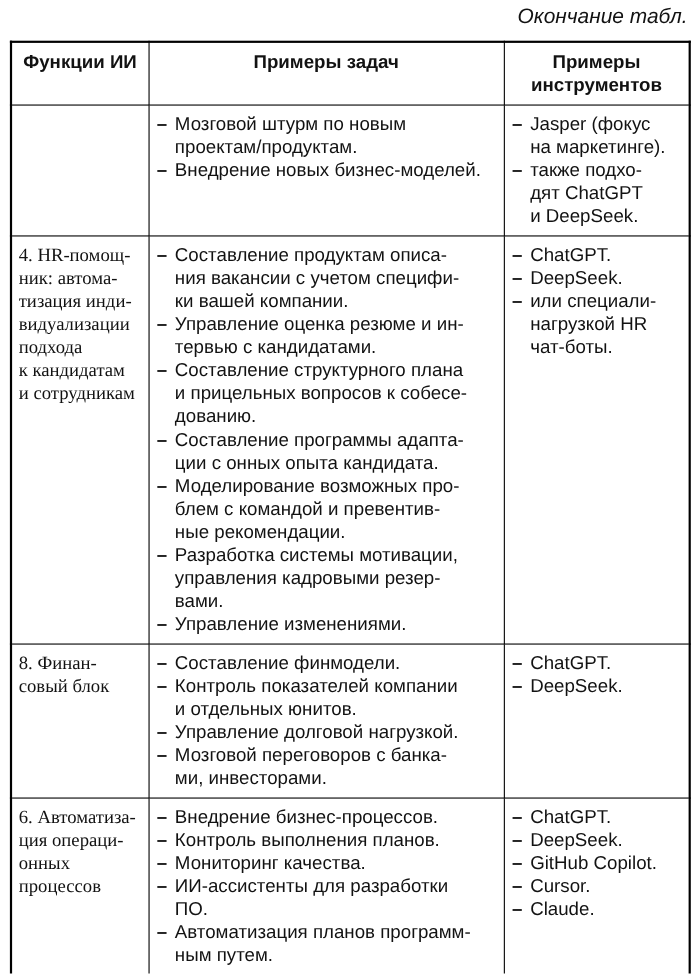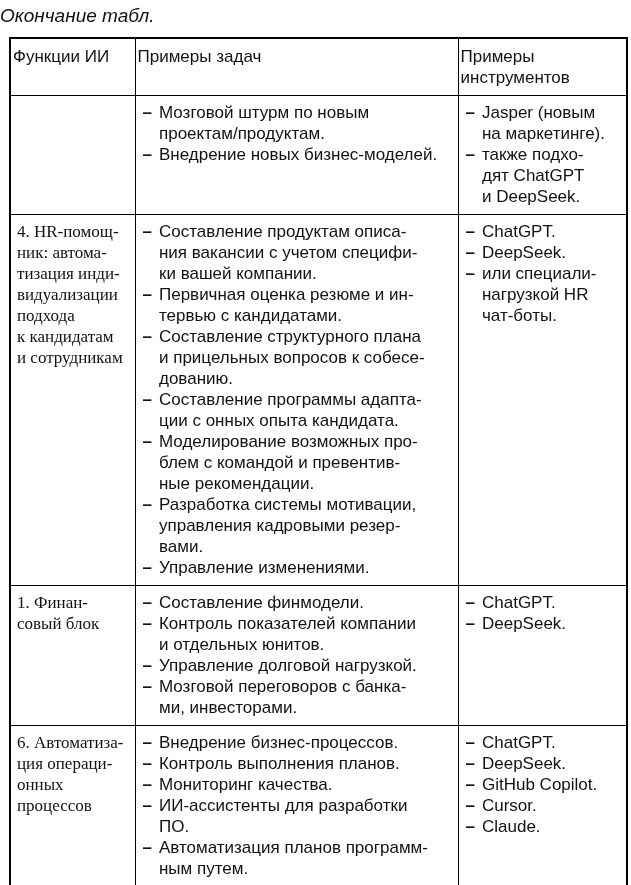--- a/index.html
+++ b/index.html
@@ -5,21 +5,21 @@
   * { box-sizing: border-box; }
   html, body {
     margin: 0; padding: 0;
     width: 631px; height: 885px;
     background: #ffffff;
     font-family: "Liberation Sans", sans-serif;
     color: #121212;
     overflow: hidden;
   }
   .caption {
-    text-align: left;
+    text-align: right;
     font-style: italic;
     font-size: 19px;
     line-height: 24px;
     padding: 4px 6px 0 0;
   }
   table.ai-table {
     border-collapse: collapse;
     table-layout: fixed;
     width: 617px;
     margin: 9px 0 0 9px;
@@ -29,22 +29,22 @@
   col.c1 { width: 125px; }
   col.c2 { width: 323px; }
   col.c3 { width: 169px; }
   th, td {
     border: 1.5px solid #000;
     vertical-align: top;
     font-size: 17px;
     line-height: 21px;
   }
   th {
-    font-weight: 400;
-    text-align: left;
+    font-weight: 700;
+    text-align: center;
     white-space: pre-line;
     padding: 7px 2px;
   }
   td { padding: 6px 4px 7px 7px; }
   td.fn-cell {
     white-space: pre-line;
     padding-left: 6px;
     padding-right: 2px;
     font-family: Liberation Serif, serif;
   }
@@ -90,21 +90,21 @@
 проектам/продуктам.</span>
           </div>
           <div class="bullet-item">
             <span class="dash">–</span>
             <span class="txt">Внедрение новых бизнес-моделей.</span>
           </div>
         </td>
       <td>
           <div class="bullet-item">
             <span class="dash">–</span>
-            <span class="txt">Jasper (новым
+            <span class="txt">Jasper (фокус
 на маркетинге).</span>
           </div>
           <div class="bullet-item">
             <span class="dash">–</span>
             <span class="txt">также подхо-
 дят ChatGPT
 и DeepSeek.</span>
           </div>
         </td>
     </tr>
@@ -118,21 +118,21 @@
 и сотрудникам</td>
       <td>
           <div class="bullet-item">
             <span class="dash">–</span>
             <span class="txt">Составление продуктам описа-
 ния вакансии с учетом специфи-
 ки вашей компании.</span>
           </div>
           <div class="bullet-item">
             <span class="dash">–</span>
-            <span class="txt">Первичная оценка резюме и ин-
+            <span class="txt">Управление оценка резюме и ин-
 тервью с кандидатами.</span>
           </div>
           <div class="bullet-item">
             <span class="dash">–</span>
             <span class="txt">Составление структурного плана
 и прицельных вопросов к собесе-
 дованию.</span>
           </div>
           <div class="bullet-item">
             <span class="dash">–</span>
@@ -167,21 +167,21 @@
           </div>
           <div class="bullet-item">
             <span class="dash">–</span>
             <span class="txt">или специали-
 нагрузкой HR
 чат-боты.</span>
           </div>
         </td>
     </tr>
     <tr>
-      <td class="fn-cell">1. Финан-
+      <td class="fn-cell">8. Финан-
 совый блок</td>
       <td>
           <div class="bullet-item">
             <span class="dash">–</span>
             <span class="txt">Составление финмодели.</span>
           </div>
           <div class="bullet-item">
             <span class="dash">–</span>
             <span class="txt">Контроль показателей компании
 и отдельных юнитов.</span>

